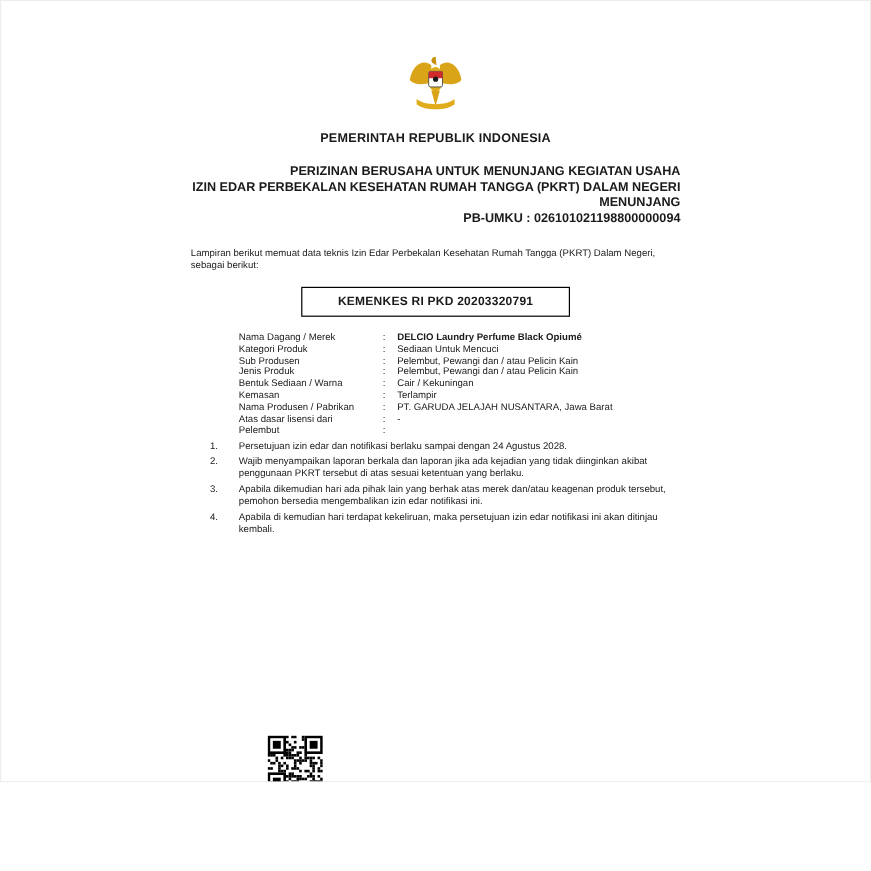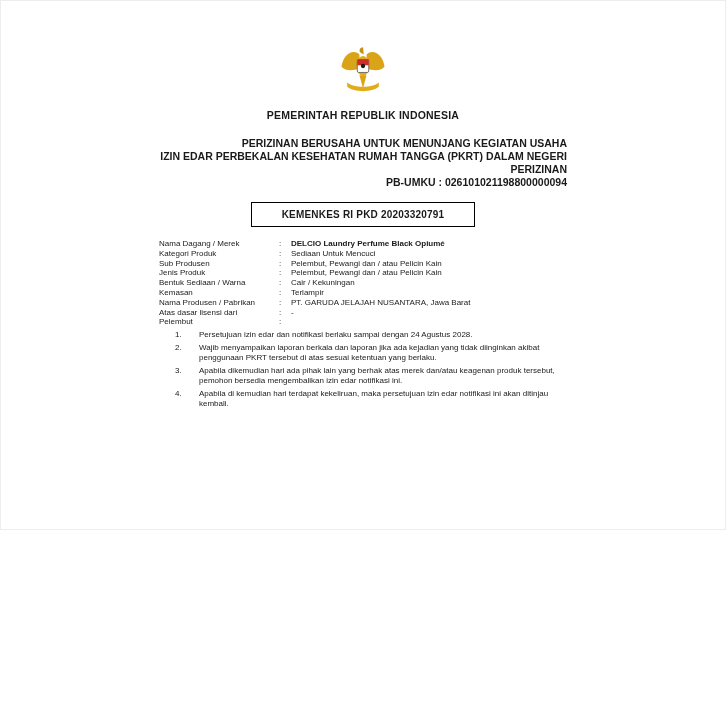--- a/index.html
+++ b/index.html
@@ -1,32 +1,32 @@
 <!DOCTYPE html>
 <html><head>
 <meta charset="utf-8">
 <style>
   html,body{margin:0;padding:0;background:#fff;}
   .page{
-    width:726px;height:530px;position:relative;background:#ffffff;
+    width:726px;height:652px;position:relative;background:#ffffff;
     font-family:"Liberation Sans",sans-serif;color:#1a1a1a;
     border:1px solid #ededed;box-sizing:border-box;overflow:hidden;
   }
   .emblem{position:absolute;top:44px;left:50%;transform:translateX(-50%);}
   .doc{position:absolute;top:108px;left:158px;width:408px;}
   .gov-name{text-align:center;font-size:10.5px;font-weight:bold;letter-spacing:.2px;}
   .title-block{margin-top:16px;text-align:right;font-size:10.5px;font-weight:bold;line-height:13px;}
   .intro{margin-top:17px;font-size:8px;line-height:10px;}
   .cert-box{
     margin:13px auto 4px auto;width:max-content;border:1px solid #000;
     padding:6px 30px;font-size:10px;font-weight:bold;letter-spacing:.2px;
   }
   .fields{margin-top:12px;font-size:8px;line-height:9.8px;}
   .frow{display:flex;align-items:flex-start;}
-  .flabel{width:120px;flex:0 0 120px;}
+  .flabel{width:120px;flex:0 0 120px;margin-left:40px;}
   .fcolon{width:12px;flex:0 0 12px;text-align:left;}
   .fvalue{flex:1;}
   .fvalue.bold{font-weight:bold;}
   .klist{margin-top:2px;font-size:8px;line-height:10px;}
   .krow{display:flex;align-items:flex-start;margin-top:3px;}
   .knum{flex:0 0 24px;padding-left:16px;box-sizing:content-box;width:8px;}
   .ktext{flex:1;}
   .qr{position:absolute;left:222px;top:612px;width:46px;height:46px;}
   .footer-box{
     position:absolute;left:150px;top:658px;width:412px;height:46px;
@@ -61,24 +61,25 @@
       <circle cx="32" cy="29" r="3" fill="#1a1a1a"></circle>
     </svg>
   </div>
 
   <div class="doc">
     <div class="gov-name">PEMERINTAH REPUBLIK INDONESIA</div>
 
     <div class="title-block">
       <div>PERIZINAN BERUSAHA UNTUK MENUNJANG KEGIATAN USAHA</div>
       <div>IZIN EDAR PERBEKALAN KESEHATAN RUMAH TANGGA (PKRT) DALAM NEGERI</div>
-      <div>PERIZINAN</div>
+      <div>MENUNJANG</div>
       <div>PB-UMKU : 026101021198800000094</div>
     </div>
 
+    <div class="intro">Lampiran berikut memuat data teknis Izin Edar Perbekalan Kesehatan Rumah Tangga (PKRT) Dalam Negeri, sebagai berikut:</div>
 
     <div class="cert-box">KEMENKES RI PKD 20203320791</div>
 
     <div class="fields">
       <div class="frow">
         <span class="flabel">Nama Dagang / Merek</span>
         <span class="fcolon">:</span>
         <span class="fvalue bold">DELCIO Laundry Perfume Black Opiumé</span>
       </div>
       <div class="frow">

